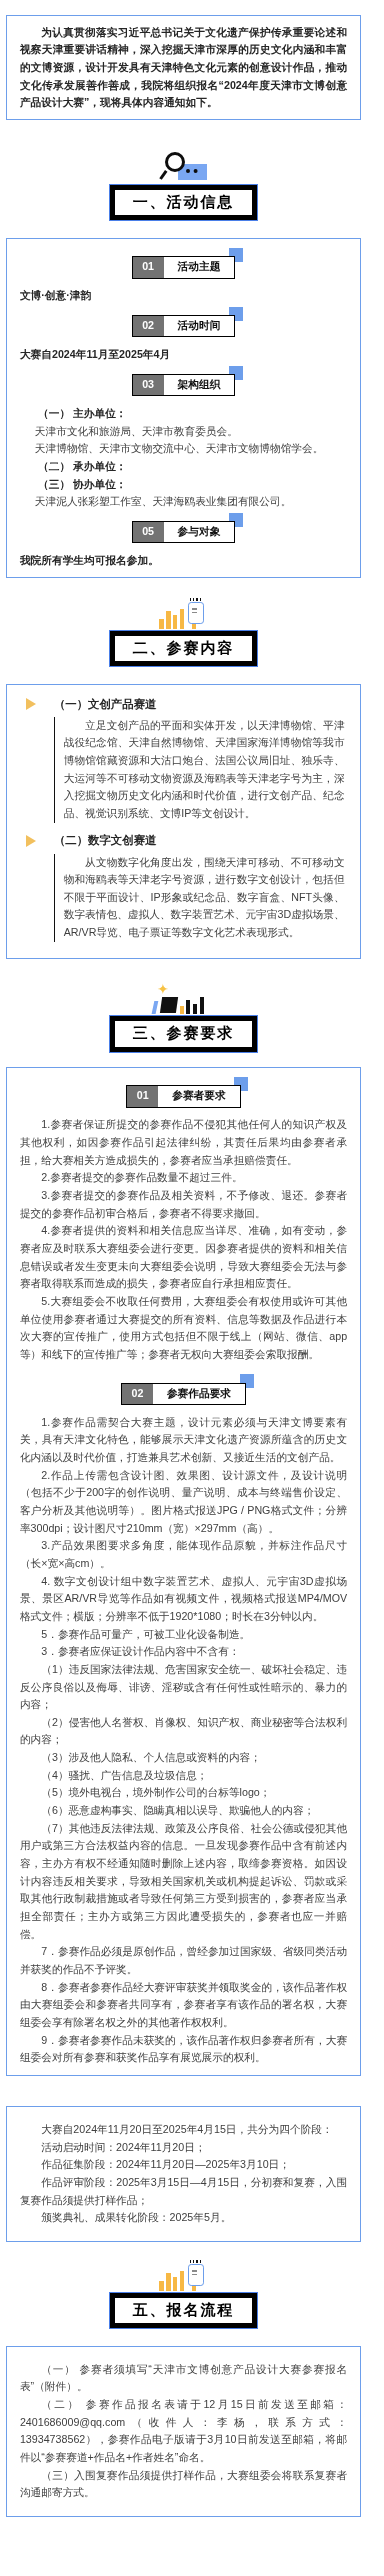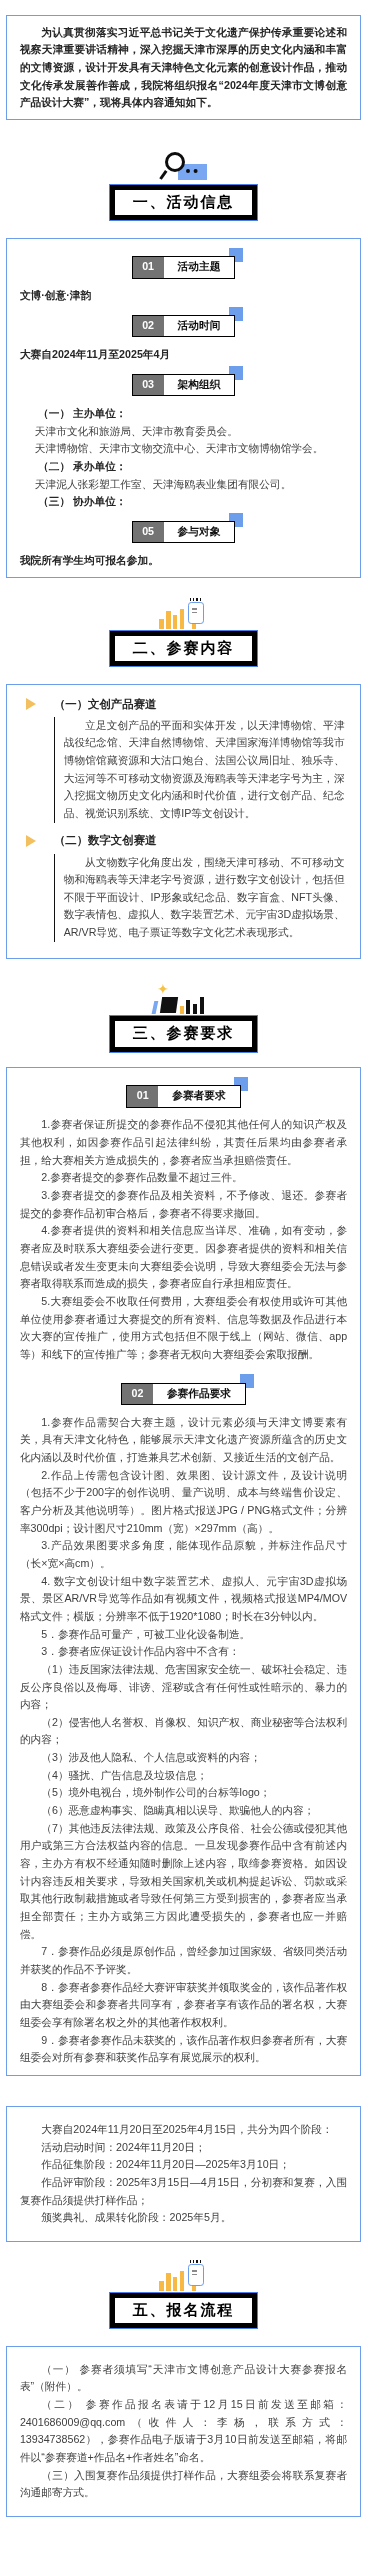--- a/index.html
+++ b/index.html
@@ -147,22 +147,22 @@
       <span class="sq"></span>
       <span class="row">
         <span class="num">03</span>
         <span class="txt">架构组织</span>
       </span>
     </div>
     <p class="para org-head">（一） 主办单位：</p>
     <p class="para org-body">天津市文化和旅游局、天津市教育委员会。</p>
     <p class="para org-body">天津博物馆、天津市文物交流中心、天津市文物博物馆学会。</p>
     <p class="para org-head">（二） 承办单位：</p>
+    <p class="para org-head">（三） 协办单位：</p>
     <p class="para org-body">天津泥人张彩塑工作室、天津海鸥表业集团有限公司。</p>
-    <p class="para org-head">（三） 协办单位：</p>
 
     <div class="numlab">
       <span class="sq"></span>
       <span class="row">
         <span class="num">05</span>
         <span class="txt">参与对象</span>
       </span>
     </div>
     <p class="para bold">我院所有学生均可报名参加。</p>
   </div>

